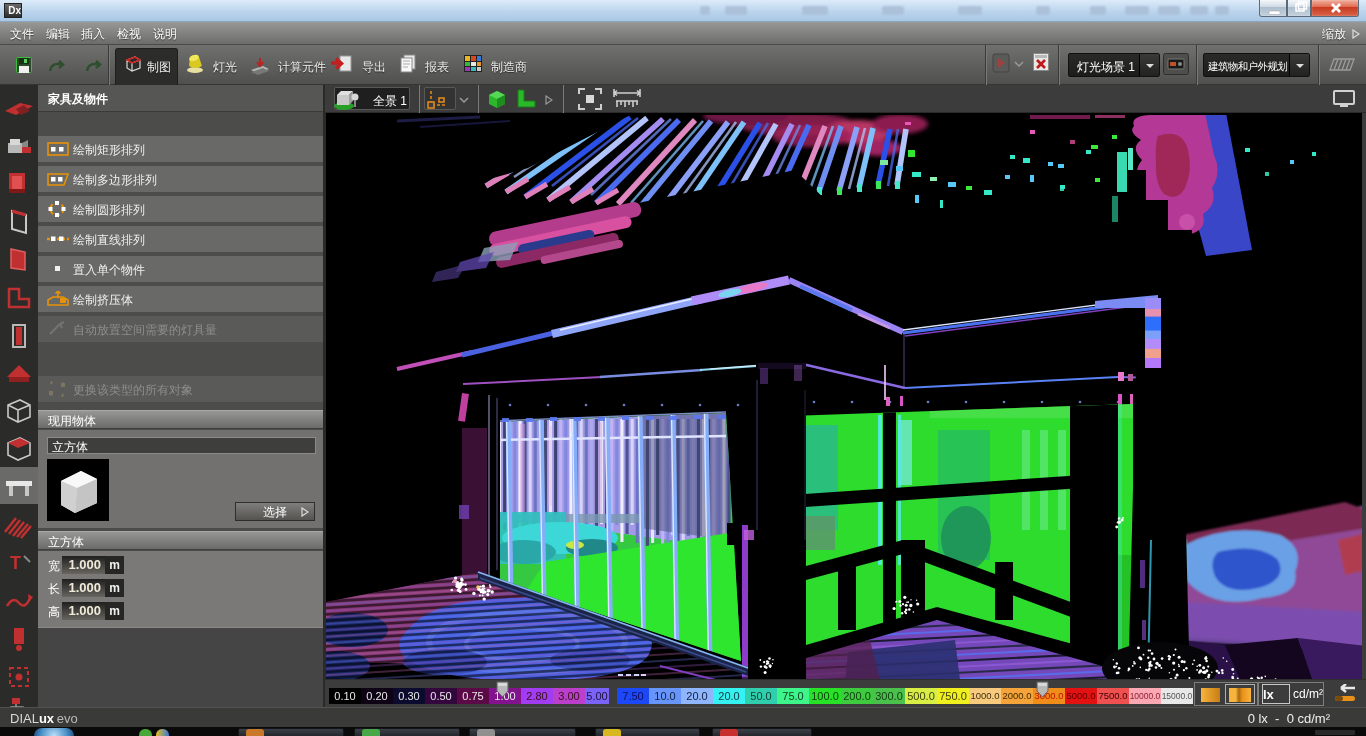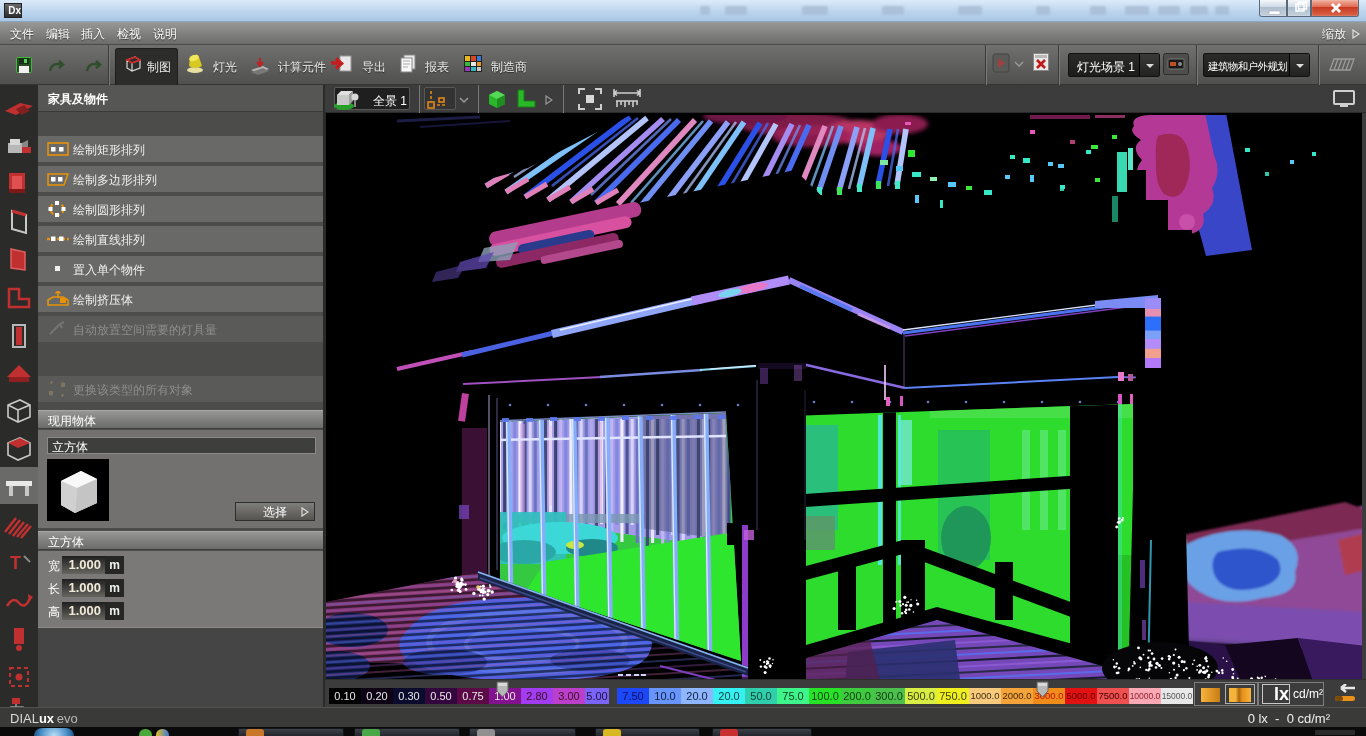--- a/index.html
+++ b/index.html
@@ -1091,21 +1091,21 @@
       </svg>
       <svg class="abs" style="left:711px;top:1px" width="13" height="17" viewBox="0 0 13 17">
         <path d="M1,1 L12,1 L12,10 L6.5,16 L1,10 Z" fill="#b8b8b8" stroke="#666"></path>
         <path d="M2,2 L11,2 L11,5 L2,5 Z" fill="#d8d8d8"></path>
       </svg>
       <div class="abs" style="left:869px;top:2px;width:64px;height:24px;border:1px solid #7e7e7c;background:#3c3c3c"></div>
       <div class="abs" style="left:876px;top:8px;width:19px;height:14px;background:linear-gradient(90deg,#f7b43c,#c87d14)"></div>
       <div class="abs" style="left:900px;top:4px;width:30px;height:20px;border:1px solid #b0b0ae"></div>
       <div class="abs" style="left:904px;top:8px;width:22px;height:14px;background:linear-gradient(90deg,#f7b43c 30%,#a8690f 45%,#e89018 60%,#f7b43c)"></div>
       <div class="abs" style="left:933px;top:2px;width:66px;height:24px;border:1px solid #7e7e7c"></div>
-      <div class="abs" style="left:937px;top:4px;width:28px;height:20px;border:1px solid #c8c8c6;color:#fff;font-size:18px;font-weight:bold;text-align:right;line-height:19px">lx</div>
+      <div class="abs" style="left:937px;top:4px;width:28px;height:20px;border:1px solid #c8c8c6;color:#fff;font-size:13px;font-weight:bold;text-align:left;line-height:19px">lx</div>
       <div class="abs" style="left:968px;top:7px;color:#fff;font-size:12px">cd/m²</div>
       <svg class="abs" style="left:1008px;top:4px" width="24" height="20" viewBox="0 0 24 20">
         <path d="M22,4 L8,4 M8,4 L13,0 M8,4 L13,8" stroke="#e8e8e8" stroke-width="2.5" fill="none"></path>
         <rect x="2" y="12" width="20" height="5" rx="2.5" fill="#e89018"></rect>
         <rect x="2" y="12" width="8" height="5" rx="2.5" fill="#7a4a08"></rect>
       </svg>
     </div>
 
 <div class="abs" id="status">
   <span style="position:absolute;left:10px;top:3px;color:#d8d8d8">DIAL<b style="color:#fff">ux</b><span style="color:#b8b8b8"> evo</span></span>

